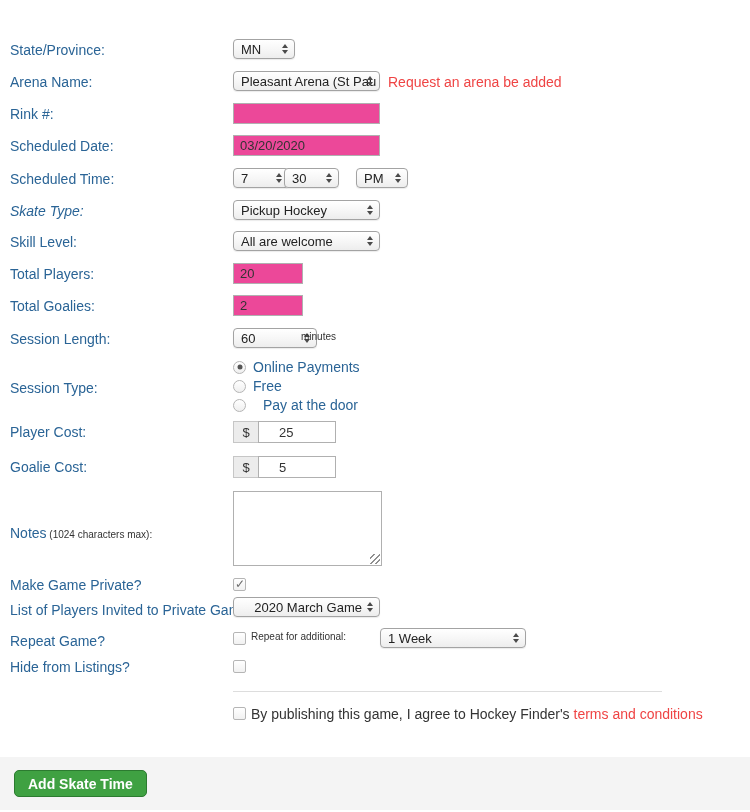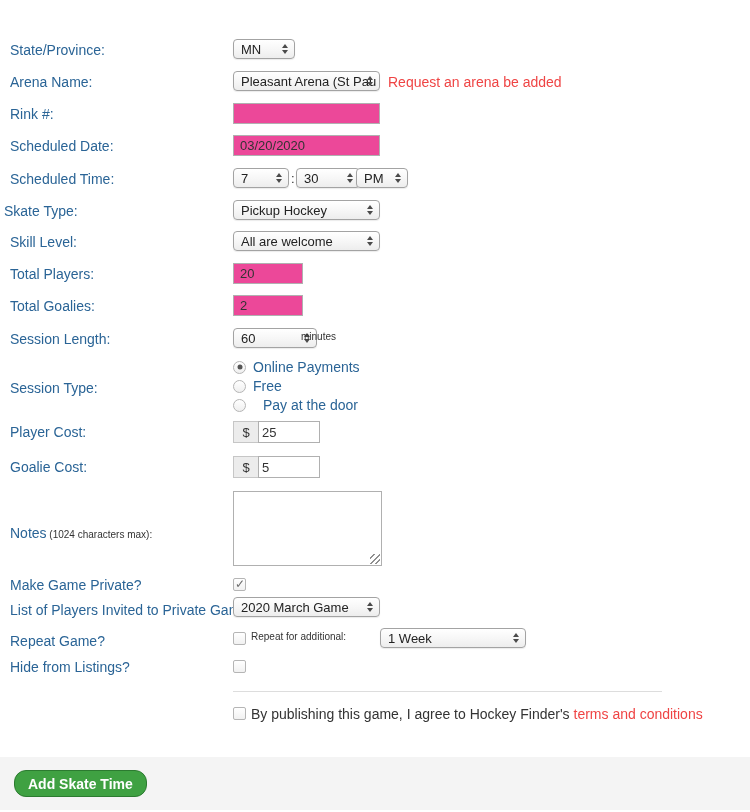--- a/index.html
+++ b/index.html
@@ -98,27 +98,27 @@
     background: #ececec;
     border: 1px solid #c6c6c6;
     border-right: none;
     display: flex;
     align-items: center;
     justify-content: center;
     font-size: 13px;
     color: #333333;
   }
   .igroup input {
-    width: 62px;
+    width: 78px;
     border: 1px solid #b0b0b0;
     background: #ffffff;
     font-family: "Liberation Sans", sans-serif;
     font-size: 13px;
     color: #333333;
-    padding: 0 3px;
+    padding: 0 20px;
     outline: none;
   }
   .ta-wrap { position: absolute; }
   .ta-wrap textarea {
     width: 149px;
     height: 75px;
     border: 1px solid #b0b0b0;
     resize: none;
     background: #ffffff;
     font-family: "Liberation Sans", sans-serif;
@@ -200,21 +200,21 @@
     background: #f4f4f4;
   }
   .submit-btn {
     position: absolute;
     left: 14px;
     top: 13px;
     height: 27px;
     padding: 0 13px;
     background: #3fa142;
     border: 1px solid #2c7b30;
-    border-radius: 12px;
+    border-radius: 5px;
     color: #ffffff;
     font-family: "Liberation Sans", sans-serif;
     font-size: 14px;
     font-weight: 700;
     cursor: pointer;
   }
   .terms-text { font-size: 14px; color: #333333; white-space: nowrap; }
 </style>
 </head>
 <body>
@@ -249,36 +249,36 @@
 
   <div class="abs field-label" style="left:10px; top:171px;">Scheduled Time:</div>
   <div class="sel" style="left:233px; top:168px; width:56px;">
     <span class="sel-text">7</span>
     <span class="sel-arrows">
         <i class="tri-up"></i>
         <i class="tri-dn"></i>
       </span>
   </div>
   <div class="abs plain-text" style="left:291px; top:171px; font-size:13px;">:</div>
-  <div class="sel" style="left:296px; top:168px; width:64px;">
+  <div class="sel" style="left:284px; top:168px; width:55px;">
     <span class="sel-text">30</span>
     <span class="sel-arrows">
         <i class="tri-up"></i>
         <i class="tri-dn"></i>
       </span>
   </div>
   <div class="sel" style="left:356px; top:168px; width:52px;">
     <span class="sel-text">PM</span>
     <span class="sel-arrows">
         <i class="tri-up"></i>
         <i class="tri-dn"></i>
       </span>
   </div>
 
-  <div class="abs field-label" style="left:4px; top:203px;">Skate Type:</div>
+  <div class="abs field-label" style="left:10px; top:203px;font-style:italic;">Skate Type:</div>
   <div class="sel" style="left:233px; top:200px; width:147px;">
     <span class="sel-text">Pickup Hockey</span>
     <span class="sel-arrows">
         <i class="tri-up"></i>
         <i class="tri-dn"></i>
       </span>
   </div>
 
   <div class="abs field-label" style="left:10px; top:234px;">Skill Level:</div>
   <div class="sel" style="left:233px; top:231px; width:147px;">
@@ -336,21 +336,21 @@
   </div>
   <div class="ta-wrap" style="left:233px; top:491px;">
     <textarea style=""></textarea>
     <span class="ta-handle"></span>
   </div>
 
   <div class="abs field-label" style="left:10px; top:577px;">Make Game Private?</div>
   <span class="cb checked" style="left:233px; top:578px;"></span>
 
   <div class="abs field-label" style="left:10px; top:602px;">List of Players Invited to Private Game</div>
-  <div class="sel" style="left:233px; top:597px; width:147px;">
+  <div class="sel" style="left:233px; top:597px; width:147px;justify-content:flex-end;">
     <span class="sel-text">2020 March Game</span>
     <span class="sel-arrows">
         <i class="tri-up"></i>
         <i class="tri-dn"></i>
       </span>
   </div>
 
   <div class="abs field-label" style="left:10px; top:633px;">Repeat Game?</div>
   <span class="cb" style="left:233px; top:632px;"></span>
   <div class="abs plain-text" style="left:251px; top:631px;">Repeat for additional:</div>

